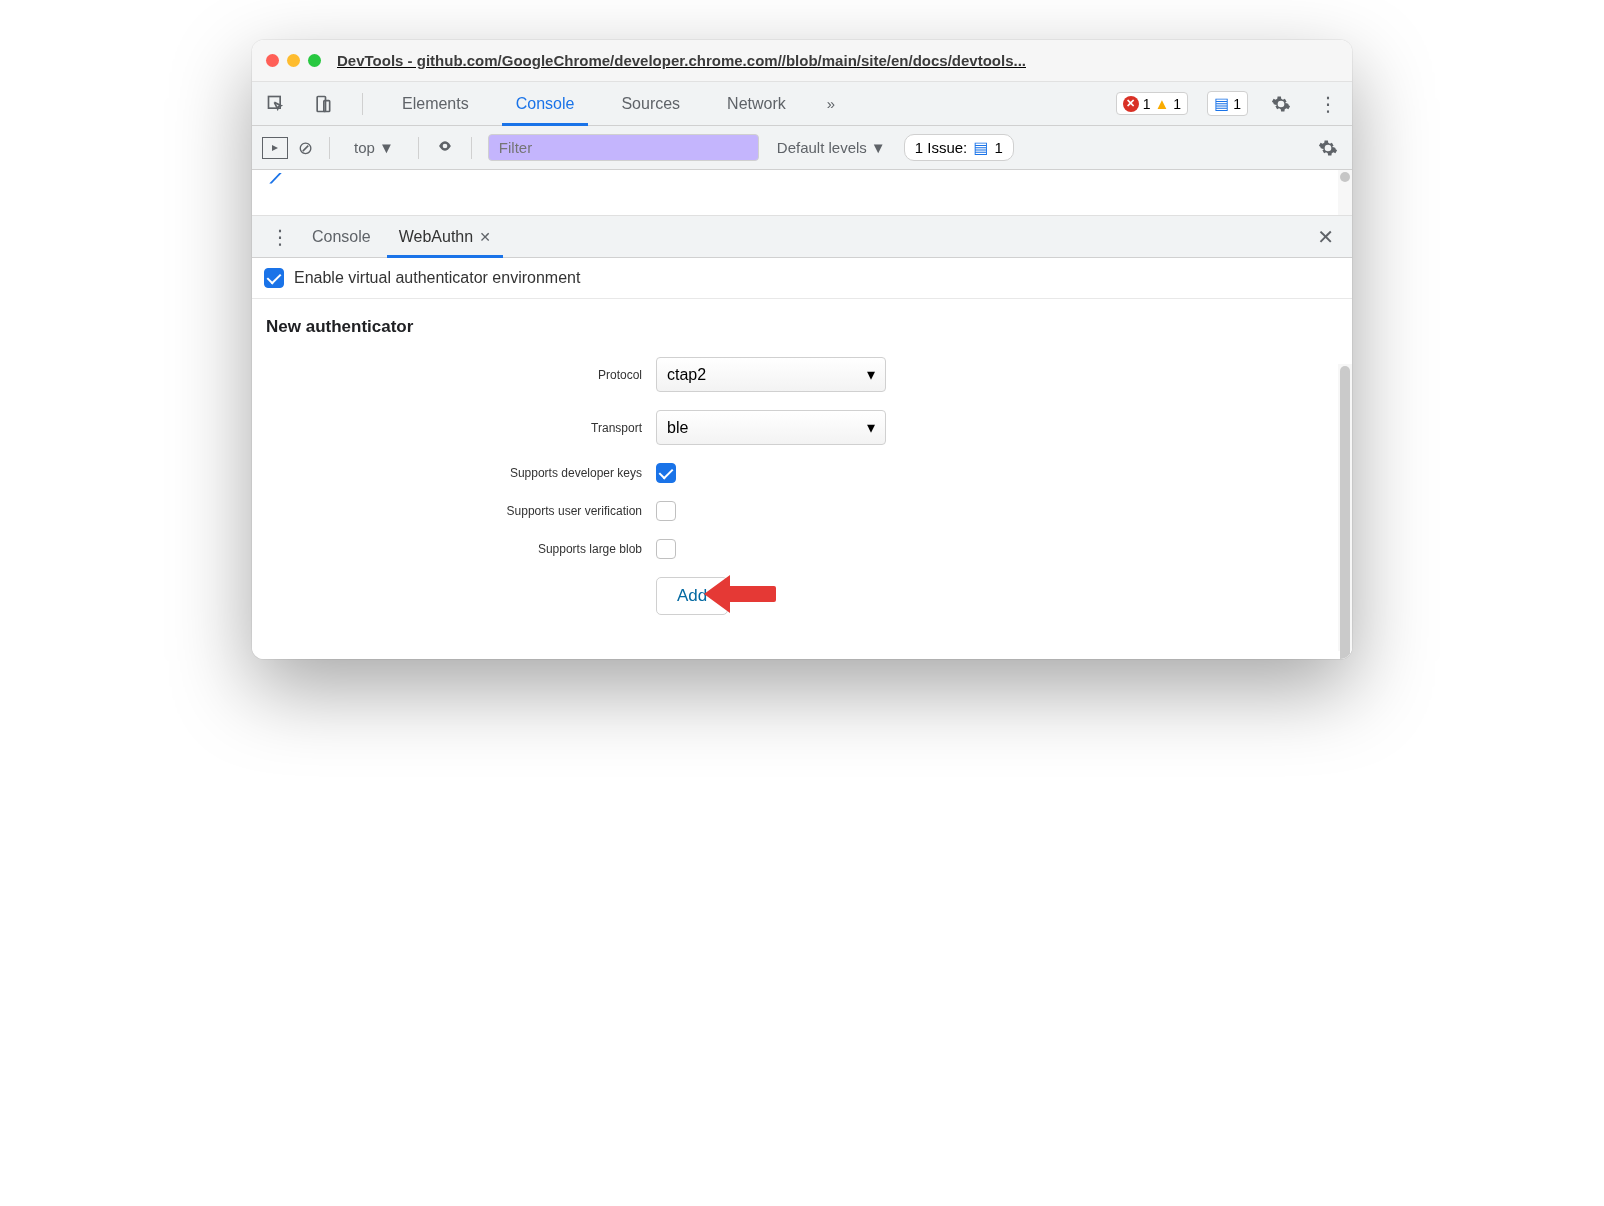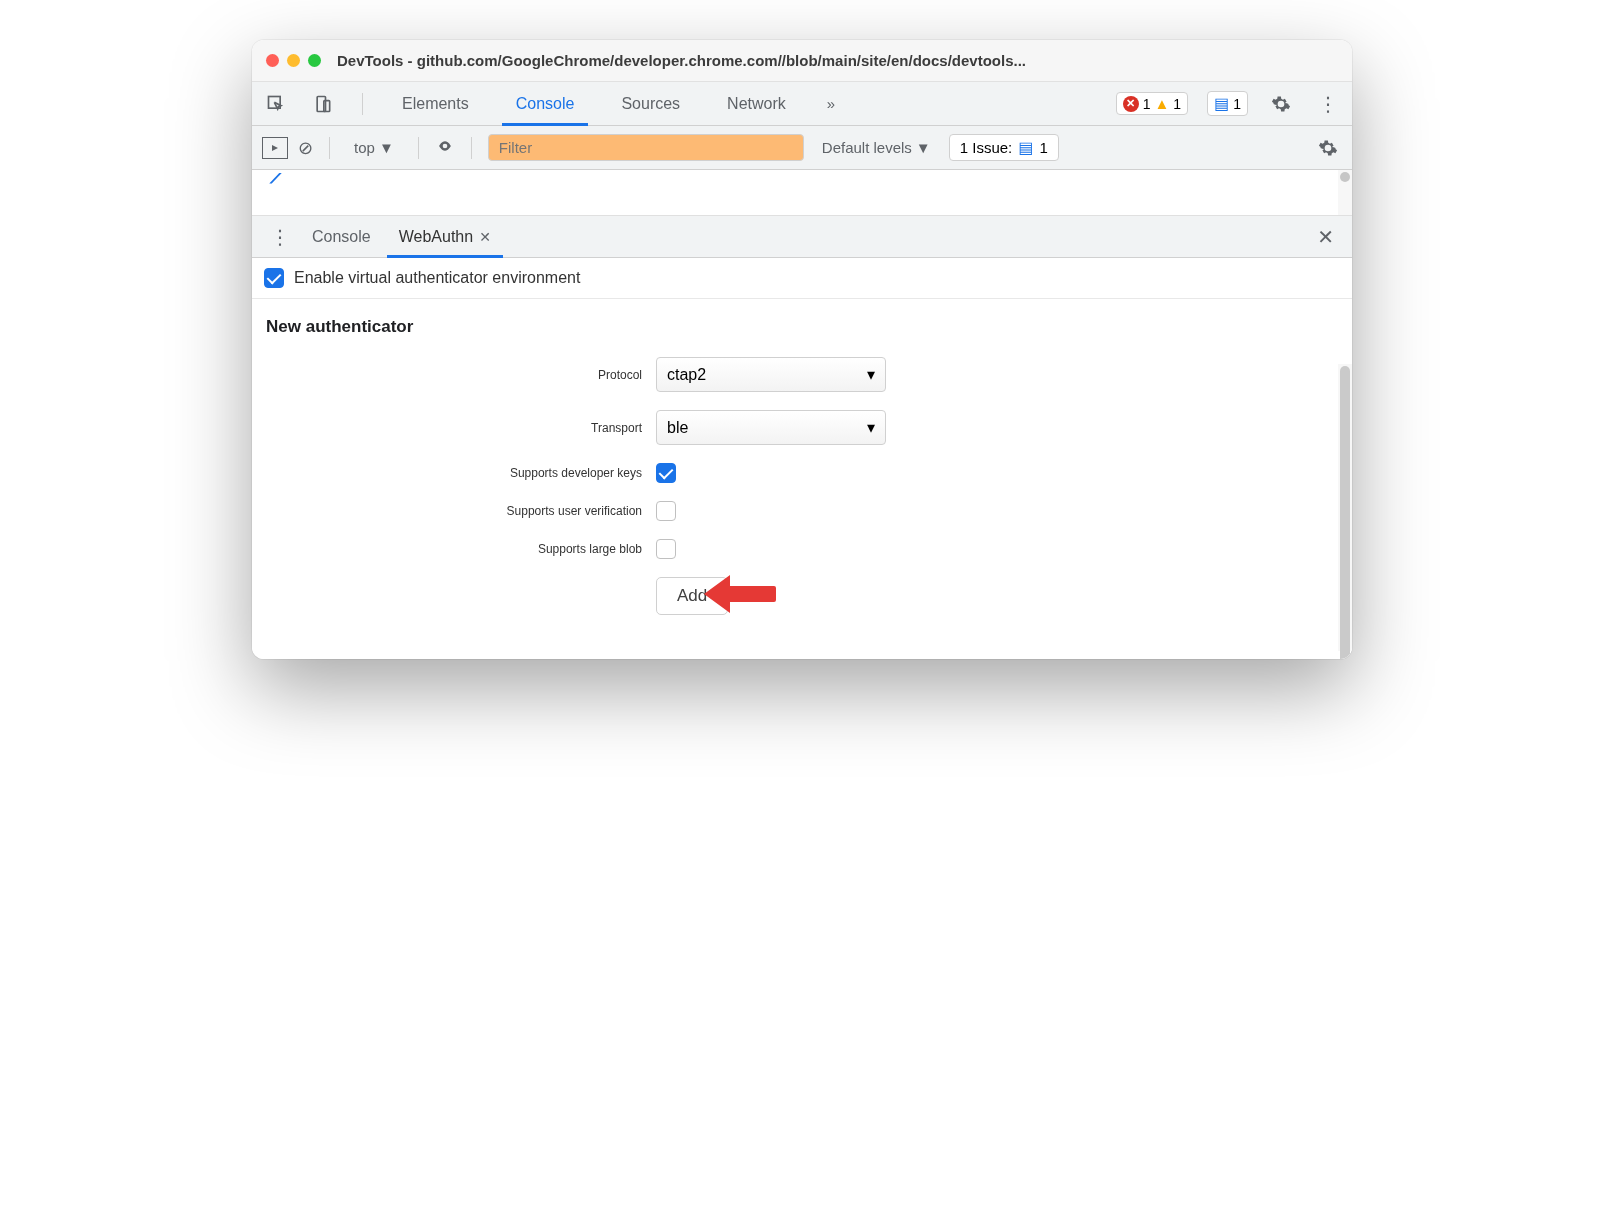--- a/index.html
+++ b/index.html
@@ -21,20 +21,21 @@
   position: relative;
 }
 .titlebar {
   display: flex;
   align-items: center;
   height: 42px;
   padding: 0 14px;
   background: #f6f6f6;
   border-bottom: 1px solid #e1e1e1;
   gap: 10px;
+  text-decoration: underline;
 }
 .traffic { display: flex; gap: 8px; margin-right: 6px; }
 .dot { width: 13px; height: 13px; border-radius: 50%; }
 .dot.red { background: #ff5f57; }
 .dot.yellow { background: #febc2e; }
 .dot.green { background: #28c840; }
 .title {
   font-size: 15px;
   font-weight: 600;
   color: #3c3c3c;
@@ -102,24 +103,24 @@
 .ban { font-size: 18px; color: #5f6368; cursor: pointer; }
 .selbtn {
   display: flex; align-items: center; gap: 4px;
   font-size: 15px; color: #5f6368;
   padding: 2px 8px; cursor: pointer;
 }
 .eye { font-size: 18px; color: #5f6368; cursor: pointer; }
 .filter-in {
   border: 1px solid #d0d0d0; border-radius: 4px;
   padding: 4px 10px; font-size: 15px;
-  width: 316px; background: #fdba74;
+  width: 271px; background: #c4b5fd;
 }
 .issues-box {
-  border: 1px solid #d0d0d0; border-radius: 4px;
+  border: 1px solid #d0d0d0; border-radius: 10px;
   padding: 3px 10px; background: #fff;
   display: flex; align-items: center; gap: 6px;
   font-size: 15px; cursor: pointer;
 }
 .content-area { position: relative; height: 46px; background: #fff; border-bottom: 1px solid #e0e0e0; }
 .scrollbar {
   position: absolute; right: 0; top: 0; bottom: 0;
   width: 14px; background: #f7f7f7;
   display: flex; align-items: flex-start; justify-content: center;
 }
@@ -189,21 +190,21 @@
 .select {
   border: 1px solid #d0d0d0; border-radius: 4px;
   padding: 7px 10px; font-size: 16px;
   width: 230px; background: linear-gradient(#fff,#f3f3f3);
   display: flex; justify-content: space-between; align-items: center;
   cursor: pointer;
 }
 .addbtn {
   border: 1px solid #d0d0d0; border-radius: 5px;
   padding: 8px 20px; font-size: 17px;
-  color: #404040; background: #fff;
+  color: #0369a1; background: #fff;
   cursor: pointer; font-weight: 500;
 }
 .arrow {
   position: absolute;
   left: 452px; top: 270px;
   color: #e53935;
 }
 .arrow svg { width: 72px; height: 50px; }
 .vscroll {
   position: absolute; right: 0; top: 324px; bottom: 8px; width: 14px;

